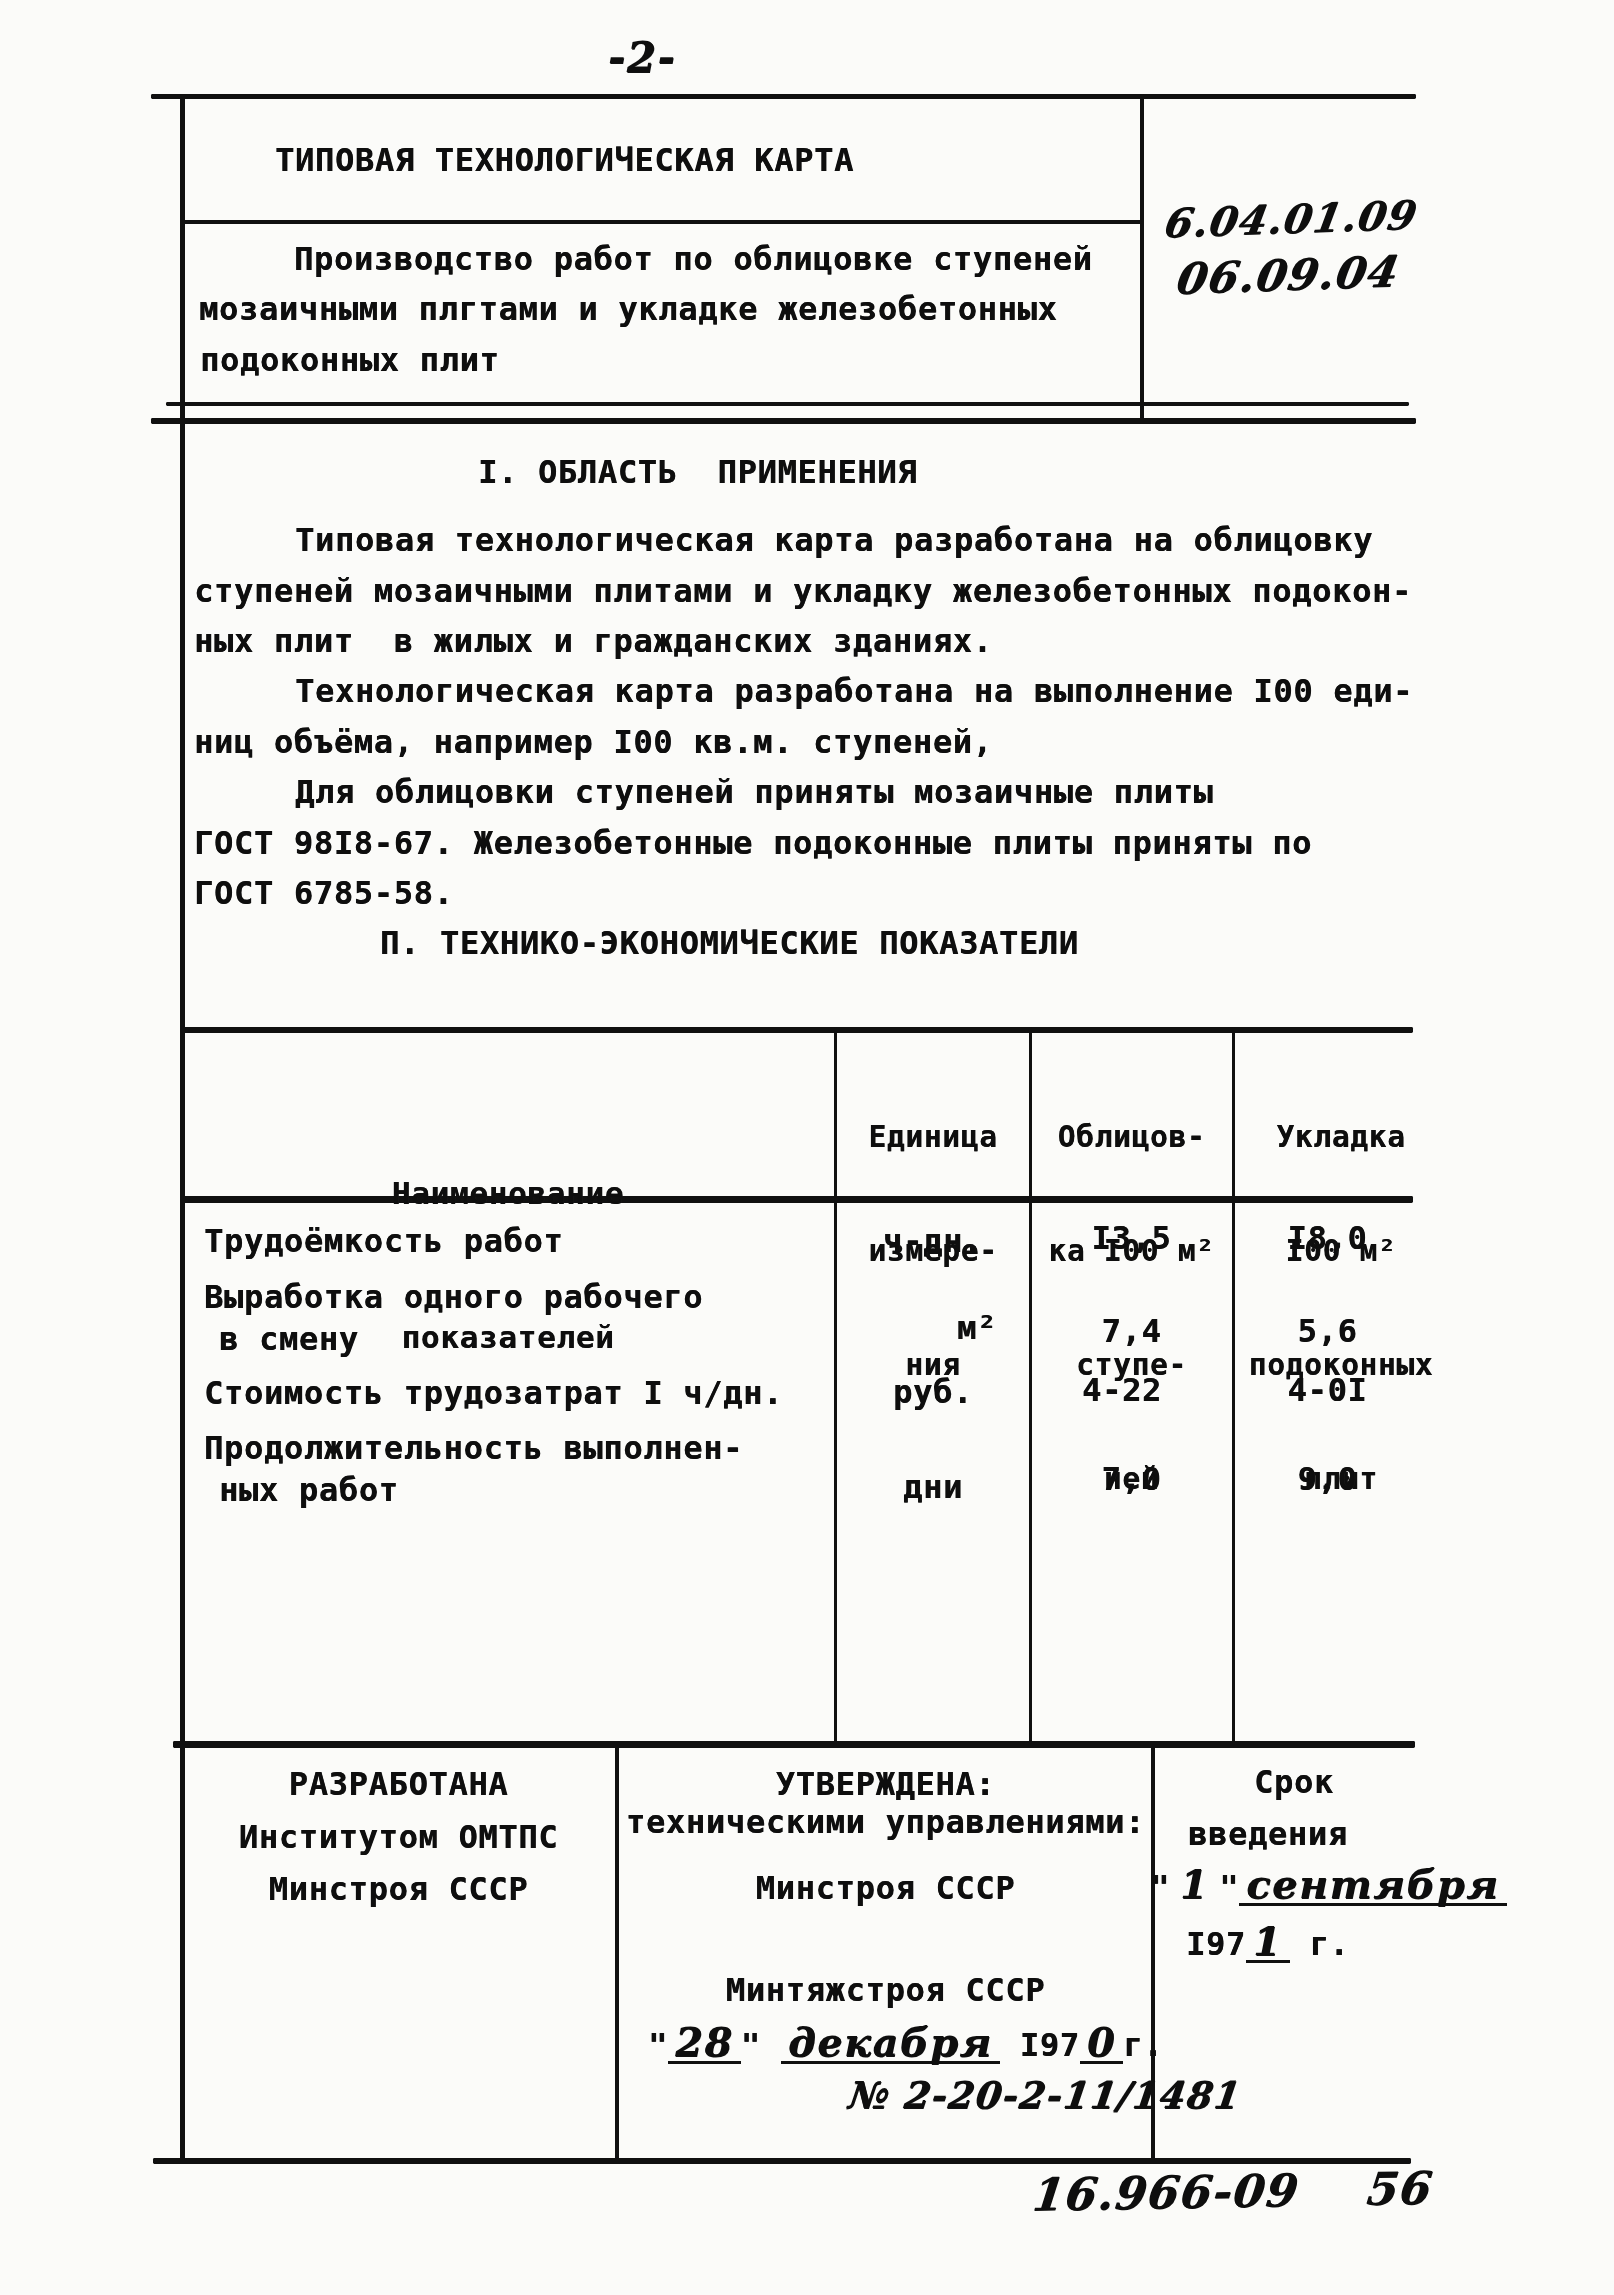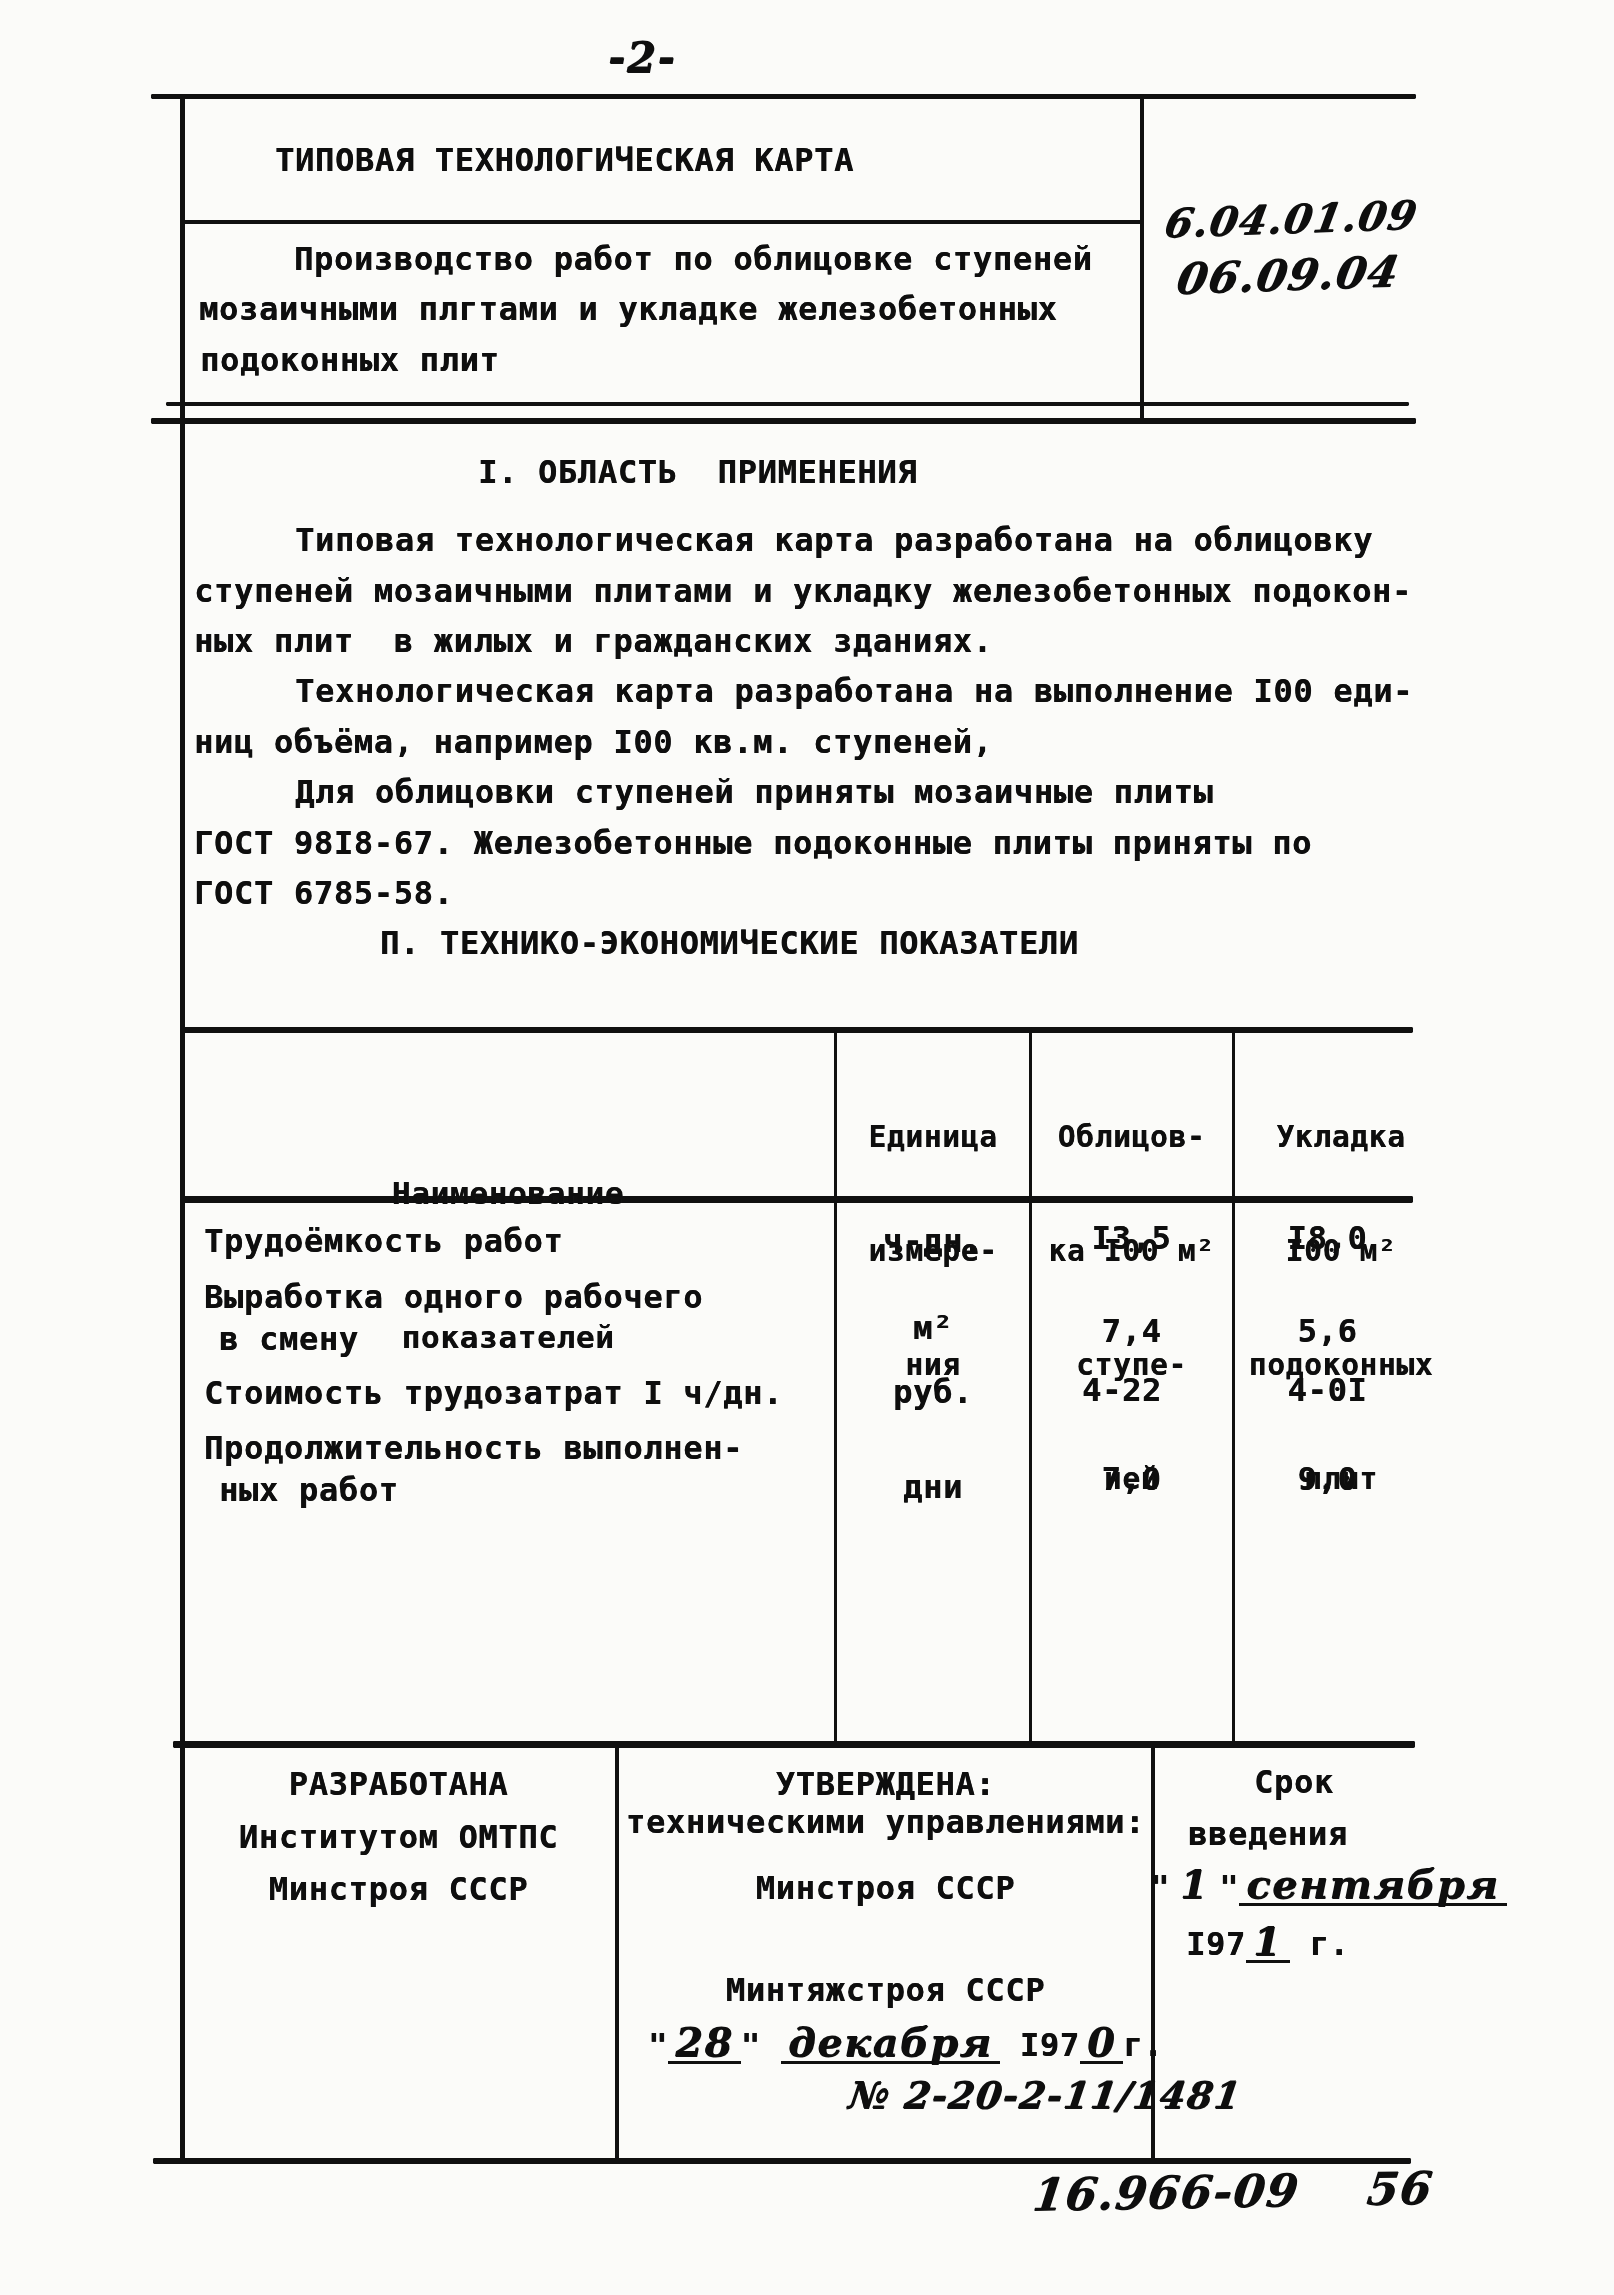--- a/index.html
+++ b/index.html
@@ -126,21 +126,21 @@
     <div>плит</div>
   </div>
 
   <div class="t" style="left:204px;top:1224px;">Трудоёмкость работ</div>
   <div class="cell" style="left:837px;top:1222px;width:192px;font-size:32px;">ч-дн.</div>
   <div class="cell" style="left:1032px;top:1219px;width:199px;font-size:32px;">I3,5</div>
   <div class="cell" style="left:1234px;top:1219px;width:187px;font-size:32px;">I8,0</div>
 
   <div class="t" style="left:204px;top:1280px;">Выработка одного рабочего</div>
   <div class="t" style="left:219px;top:1322px;">в смену</div>
-  <div class="cell" style="left:837px;top:1309px;width:192px;font-size:32px;">м²</div>
+  <div class="cell" style="left:837px;top:1309px;width:192px;font-size:32px;padding-left:44px;">м²</div>
   <div class="cell" style="left:1032px;top:1312px;width:199px;font-size:32px;">7,4</div>
   <div class="cell" style="left:1234px;top:1312px;width:187px;font-size:32px;">5,6</div>
 
   <div class="t" style="left:204px;top:1376px;">Стоимость трудозатрат I ч/дн.</div>
   <div class="cell" style="left:837px;top:1373px;width:192px;font-size:32px;">руб.</div>
   <div class="cell" style="left:1032px;top:1371px;width:180px;font-size:32px;">4-22</div>
   <div class="cell" style="left:1234px;top:1371px;width:187px;font-size:32px;">4-0I</div>
 
   <div class="t" style="left:204px;top:1431px;">Продолжительность выполнен-</div>
   <div class="t" style="left:219px;top:1473px;">ных работ</div>

